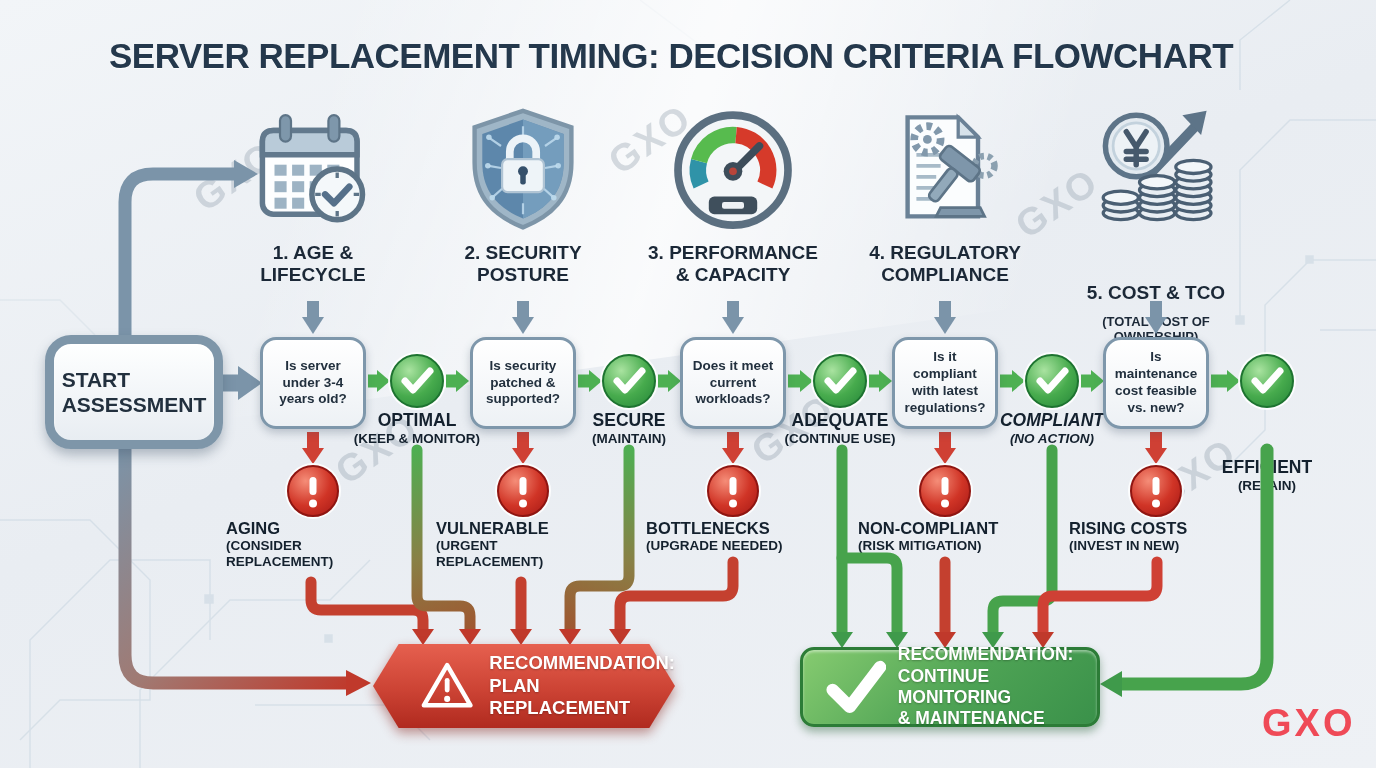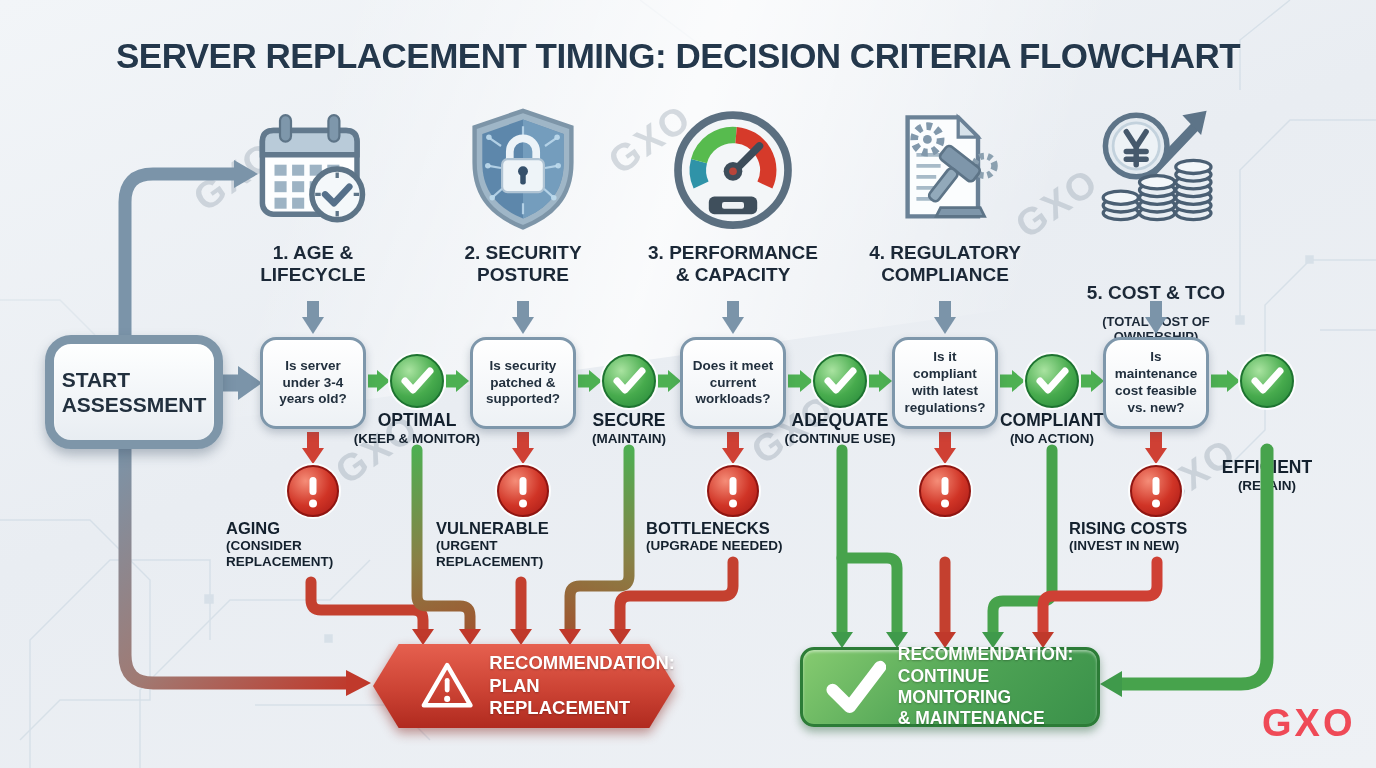--- a/index.html
+++ b/index.html
@@ -3,21 +3,21 @@
 <meta charset="utf-8">
 <style>
   html,body{margin:0;padding:0;background:#dde3e9;}
   .canvas{position:relative;width:1376px;height:768px;overflow:hidden;
     background:linear-gradient(160deg,#f2f5f8 0%,#e9edf2 45%,#eef1f5 100%);
     font-family:"Liberation Sans",sans-serif;}
   .layer{position:absolute;left:0;top:0;width:1376px;height:768px;}
   .sheen{position:absolute;left:-200px;top:-150px;width:1800px;height:500px;
     background:linear-gradient(115deg,rgba(255,255,255,0) 30%,rgba(255,255,255,.75) 50%,rgba(255,255,255,0) 70%);
     transform:rotate(-8deg);pointer-events:none;}
-  .title{position:absolute;left:12px;top:36px;width:1332px;text-align:center;
+  .title{position:absolute;left:5px;top:36px;width:1332px;text-align:center;
     font-size:35px;font-weight:800;letter-spacing:-.5px;color:#24384c;
     text-shadow:0 1px 0 rgba(255,255,255,.8);}
   .colhead{position:absolute;text-align:center;font-size:19px;line-height:1.18;
     font-weight:800;color:#1b2837;white-space:pre-line;}
   .colsub{font-size:13px;font-weight:800;white-space:pre-line;line-height:1.15;margin-top:10px;}
   .iconbox{position:absolute;width:150px;height:135px;display:flex;align-items:center;justify-content:center;}
   .startbox{position:absolute;left:45px;top:335px;width:160px;height:96px;
     border:9px solid #7e96a9;border-radius:26px;
     background:linear-gradient(#feffff,#e8edf2);
     box-shadow:0 6px 12px rgba(60,80,100,.35), inset 0 2px 3px rgba(255,255,255,.9);
@@ -399,21 +399,21 @@
     <div class="s">(KEEP &amp; MONITOR)</div>
   </div>
   <div class="passlabel" style="left:537px;">
     <div class="t">SECURE</div>
     <div class="s">(MAINTAIN)</div>
   </div>
   <div class="passlabel" style="left:748px;">
     <div class="t">ADEQUATE</div>
     <div class="s">(CONTINUE USE)</div>
   </div>
-  <div class="passlabel" style="left:960px;">
+  <div class="passlabel" style="left:960px;font-style:italic;">
     <div class="t">COMPLIANT</div>
     <div class="s">(NO ACTION)</div>
   </div>
   <div class="passlabel" style="left:1175px;margin-top:47px;">
     <div class="t">EFFICIENT</div>
     <div class="s">(RETAIN)</div>
   </div>
 
   <div class="faillabel" style="left:226px;">
     <div class="t">AGING</div>
@@ -421,20 +421,24 @@
 REPLACEMENT)</div>
   </div>
   <div class="faillabel" style="left:436px;">
     <div class="t">VULNERABLE</div>
     <div class="s">(URGENT
 REPLACEMENT)</div>
   </div>
   <div class="faillabel" style="left:646px;">
     <div class="t">BOTTLENECKS</div>
     <div class="s">(UPGRADE NEEDED)</div>
+  </div>
+  <div class="faillabel" style="left:858px;">
+    <div class="t">NON-COMPLIANT</div>
+    <div class="s">(RISK MITIGATION)</div>
   </div>
   <div class="faillabel" style="left:1069px;">
     <div class="t">RISING COSTS</div>
     <div class="s">(INVEST IN NEW)</div>
   </div>
 
   <div class="recred" style="z-index:2;">
     <div class="shape"></div>
     <div class="inner">
       <svg width="66" height="60" viewBox="0 0 70 64">

